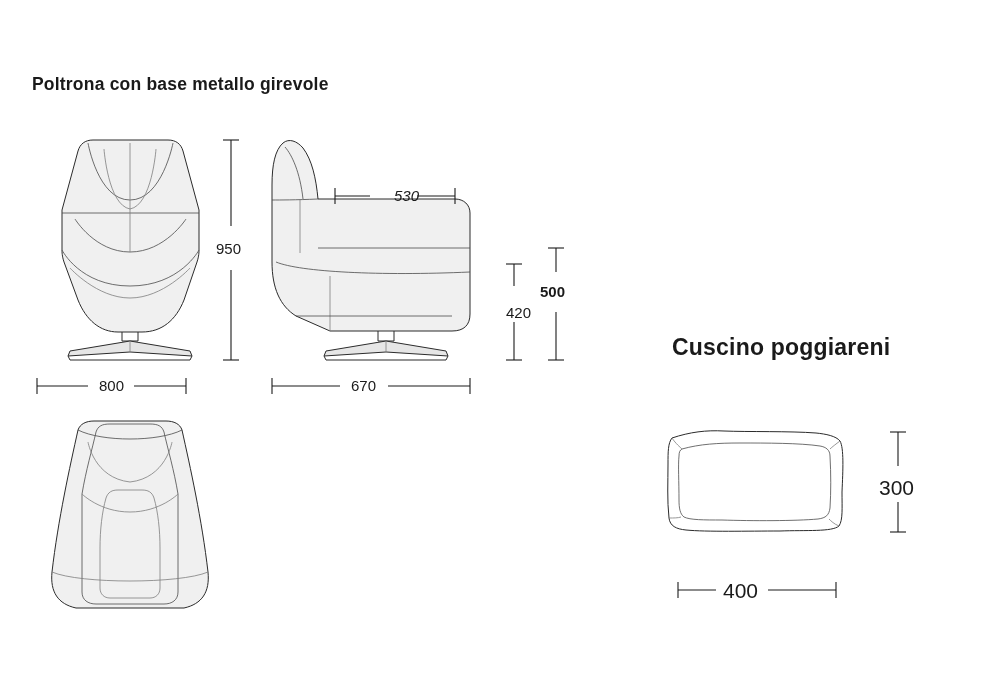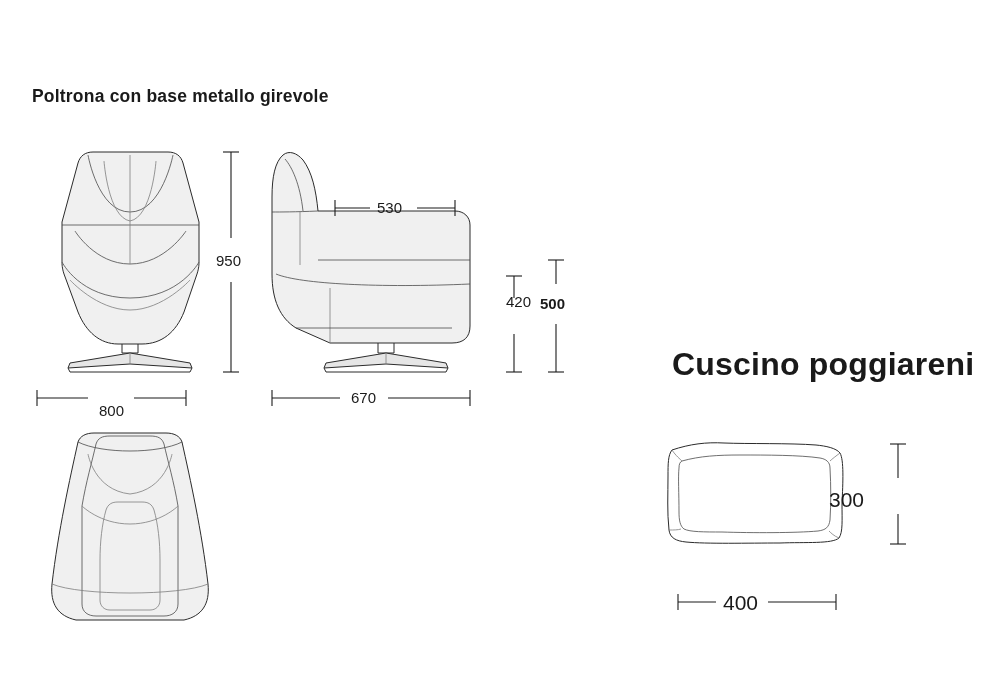--- a/index.html
+++ b/index.html
@@ -13,38 +13,37 @@
     position: relative;
     font-family: "Liberation Sans", sans-serif;
     color: #1a1a1a;
     overflow: hidden;
   }
   .sheet {
     position: absolute;
     left: 0; top: 0;
     width: 1000px;
     height: 564px;
-    margin-top: 12px;
   }
   .title {
     position: absolute;
     font-weight: bold;
     letter-spacing: 0.2px;
     color: #1a1a1a;
     white-space: nowrap;
   }
   #title-chair {
     left: 32px;
     top: 74px;
     font-size: 17.5px;
   }
   #title-cushion {
     left: 672px;
     top: 334px;
-    font-size: 32px;
+    font-size: 23px;
   }
   .dim-label {
     position: absolute;
     font-size: 15px;
     color: #1a1a1a;
     white-space: nowrap;
   }
   .dim-label.big {
     font-size: 21px;
   }
@@ -248,27 +247,27 @@
       <line class="dimline" x1="678" y1="590" x2="716" y2="590"></line>
       <line class="dimline" x1="768" y1="590" x2="836" y2="590"></line>
       <line class="tick" x1="678" y1="582" x2="678" y2="598"></line>
       <line class="tick" x1="836" y1="582" x2="836" y2="598"></line>
     </g>
 
   </svg>
 
   <div class="dim-label" style="left:216px; top:240px;">950</div>
 
-  <div class="dim-label" style="left:99px; top:390px;text-align:center;">800</div>
-
-  <div class="dim-label" style="left:377px; top:187px;">530</div>
+  <div class="dim-label" style="left:99px; top:377px;text-align:center;">800</div>
+
+  <div class="dim-label" style="left:394px; top:187px;font-style:italic;">530</div>
 
   <div class="dim-label" style="left:351px; top:377px;">670</div>
 
-  <div class="dim-label" style="left:506px; top:281px;">420</div>
+  <div class="dim-label" style="left:506px; top:304px;">420</div>
 
   <div class="dim-label" style="left:540px; top:283px;font-weight:bold;">500</div>
 
-  <div class="dim-label big" style="left:829px; top:476px;text-align:right;">300</div>
+  <div class="dim-label big" style="left:879px; top:476px;text-align:right;">300</div>
 
   <div class="dim-label big" style="left:723px; top:579px;">400</div>
 
 </div>
 
 </body></html>

